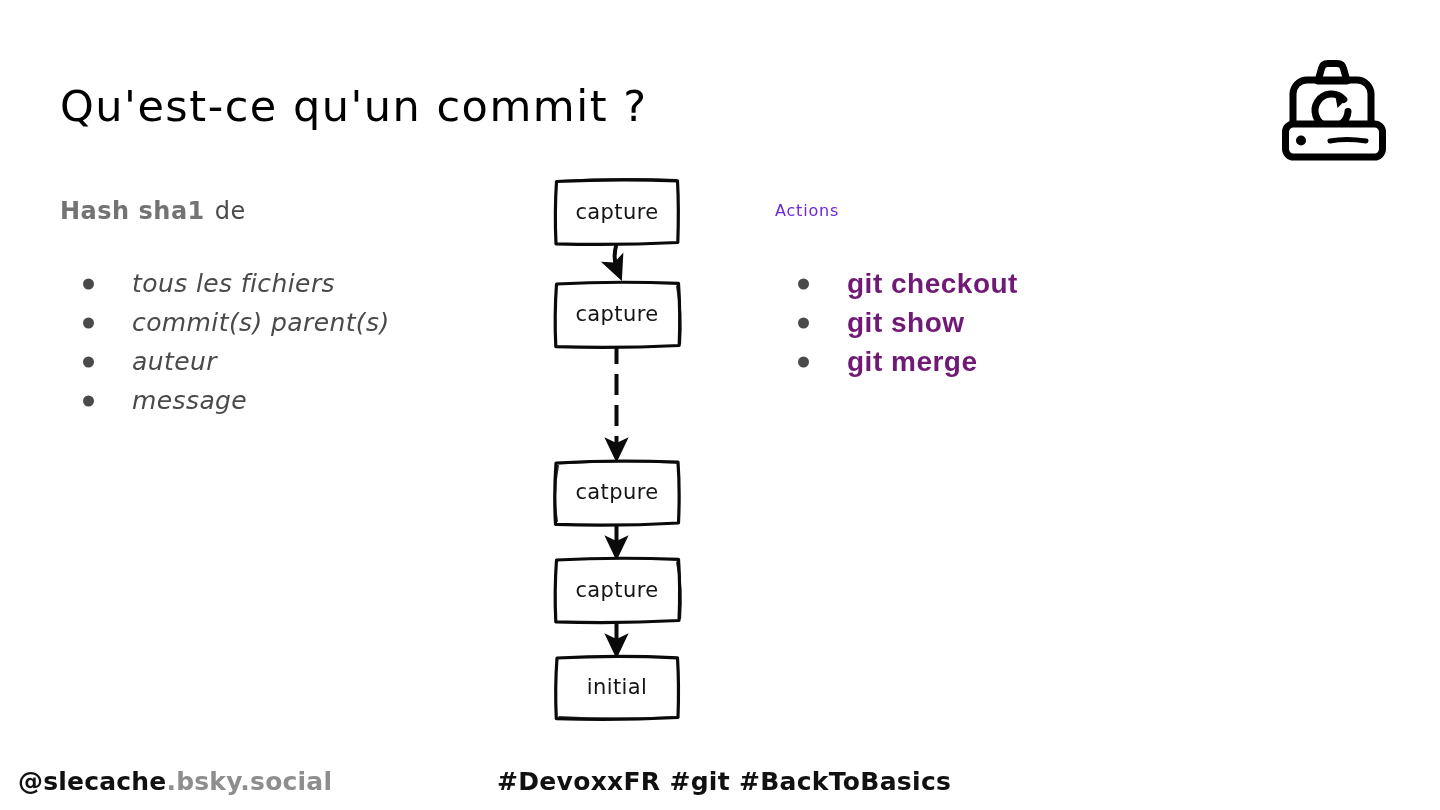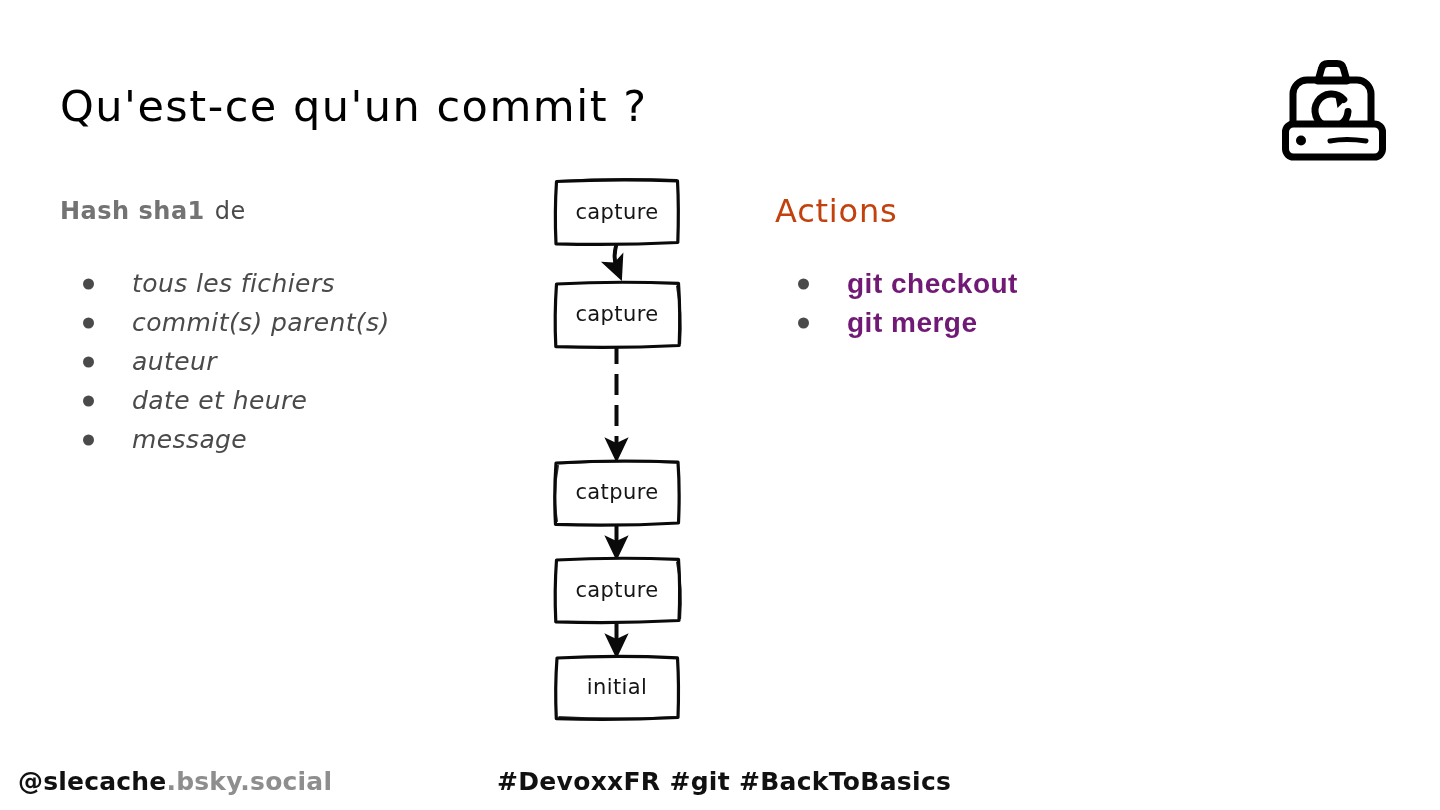--- a/index.html
+++ b/index.html
@@ -95,24 +95,24 @@
   }
 
   
   #right-col {
     position: absolute;
     left: 775px;
     top: 196px;
     width: 450px;
   }
   #actions-heading {
-    font-size: 32px;
+    font-size: 16px;
     line-height: 30px;
     letter-spacing: 0.8px;
-    color: #c2410c;
+    color: #6d28d9;
   }
   #action-list {
     margin-top: 38px;
   }
   #action-list li {
     font-family: Liberation Sans, sans-serif;
     font-size: 28px;
     line-height: 39px;
     letter-spacing: 0.5px;
     color: #701a75;
@@ -202,37 +202,37 @@
     <li>
       <span class="dot"></span>
       <span>commit(s) parent(s)</span>
     </li>
     <li>
       <span class="dot"></span>
       <span>auteur</span>
     </li>
     <li>
       <span class="dot"></span>
-      <span>date et heure</span>
-    </li>
-    <li>
-      <span class="dot"></span>
       <span>message</span>
     </li>
   </ul>
 </div>
 
 <div id="right-col">
 
   <div id="actions-heading">Actions</div>
 
   <ul id="action-list" class="sketch-list">
     <li>
       <span class="dot"></span>
       <span>git checkout</span>
+    </li>
+    <li>
+      <span class="dot"></span>
+      <span>git show</span>
     </li>
     <li>
       <span class="dot"></span>
       <span>git merge</span>
     </li>
   </ul>
 </div>
 
 <svg id="commit-diagram" viewBox="0 0 200 560" xmlns="http://www.w3.org/2000/svg">
 

